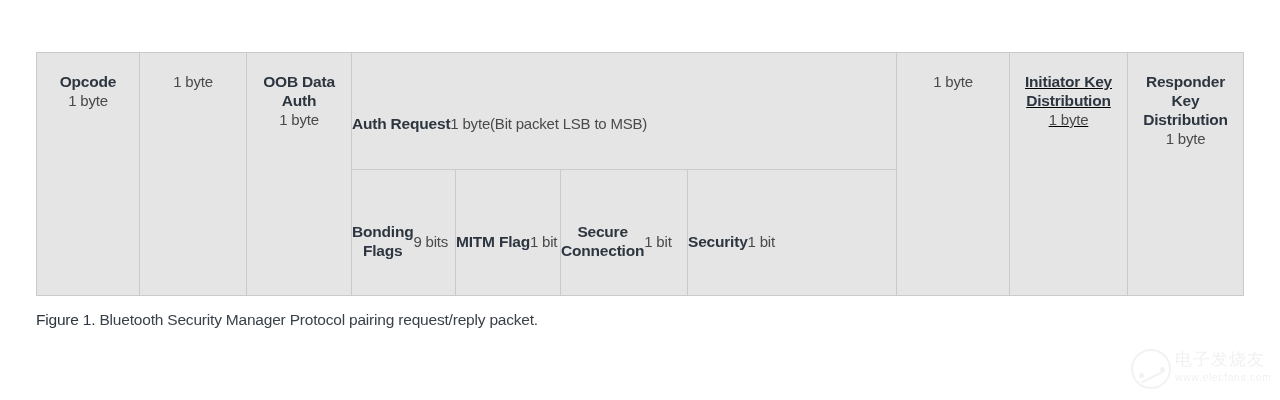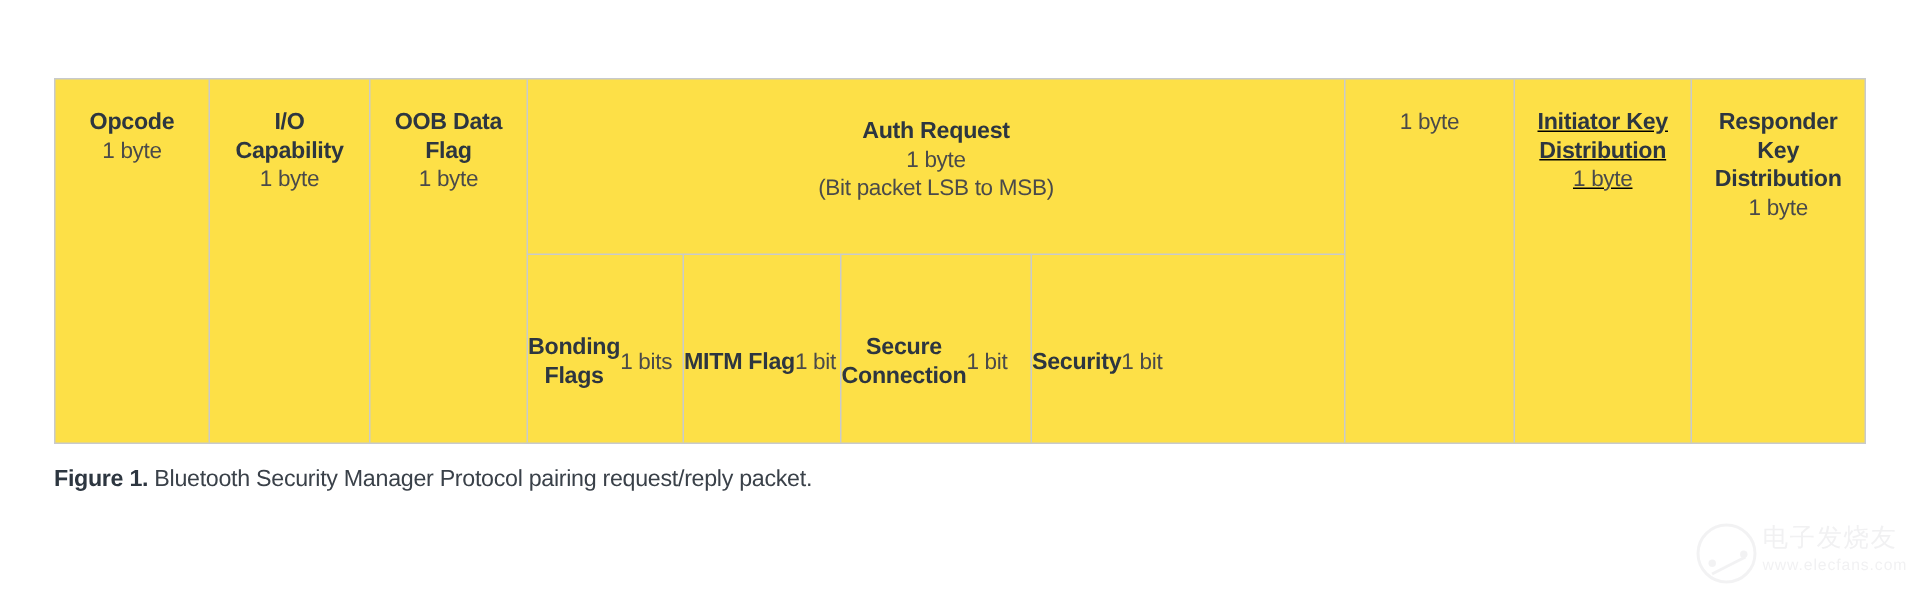--- a/index.html
+++ b/index.html
@@ -14,21 +14,21 @@
   .figure-wrap{position:absolute;left:0;top:0;width:1280px;height:400px;}
 
   
   .packet-table{
     position:absolute;
     left:36px; top:52px;
     width:1208px; height:244px;
     border:1px solid #c8cacc;
     box-sizing:border-box;
     display:flex;
-    background:#fde047;
+    background:#e5e5e5;
   }
   .col{
     box-sizing:border-box;
     border-right:1px solid #c8cacc;
     display:flex;
     flex-direction:column;
     align-items:center;
     padding-top:19px;
     position:relative;
   }
@@ -61,21 +61,21 @@
   .c-maxenc{width:113px;}
   .c-initkey{width:118px;text-decoration:underline;}
   .c-respkey{width:115px;border-right:none;}
 
   
   .auth-head{
     height:117px;
     box-sizing:border-box;
     border-bottom:1px solid #c8cacc;
     display:flex;
-    flex-direction:column;
+    flex-direction:row;
     align-items:center;
     justify-content:flex-start;
     padding-top:25px;
   }
   .auth-sub-row{
     flex:1;
     display:flex;
     box-sizing:border-box;
   }
   .subcol{
@@ -96,21 +96,21 @@
   
   .caption{
     position:absolute;
     left:36px; top:310px;
     font-size:15.5px;
     line-height:20px;
     color:#3a4149;
     letter-spacing:-0.2px;
     white-space:nowrap;
   }
-  .caption b{font-weight:bold;color:#2d3640;}
+  .caption b{font-weight:normal;color:#2d3640;}
 
   
   .watermark{
     position:absolute;
     left:1131px; top:347px;
     width:118px; height:46px;
     opacity:.33;
   }
   .wm-mark{
     position:absolute;left:0;top:2px;
@@ -154,42 +154,40 @@
 <div class="figure-wrap">
 
   <div class="packet-table">
 
     <div class="col c-opcode">
       <div class="title">Opcode</div>
       <div class="sub">1 byte</div>
     </div>
 
     <div class="col c-io">
-      <div class="title">I/O
-Capability</div>
       <div class="sub">1 byte</div>
     </div>
 
     <div class="col c-oob">
       <div class="title">OOB Data
-Flag</div>
+Auth</div>
       <div class="sub">1 byte</div>
     </div>
 
     <div class="col c-auth">
       <div class="auth-head">
         <div class="title">Auth Request</div>
         <div class="sub">1 byte</div>
         <div class="sub">(Bit packet LSB to MSB)</div>
       </div>
       <div class="auth-sub-row">
         <div class="subcol s-bonding">
           <div class="title">Bonding
 Flags</div>
-          <div class="sub">1 bits</div>
+          <div class="sub">9 bits</div>
         </div>
         <div class="subcol s-mitm">
           <div class="title">MITM Flag</div>
           <div class="sub">1 bit</div>
         </div>
         <div class="subcol s-secure">
           <div class="title">Secure
 Connection</div>
           <div class="sub">1 bit</div>
         </div>

